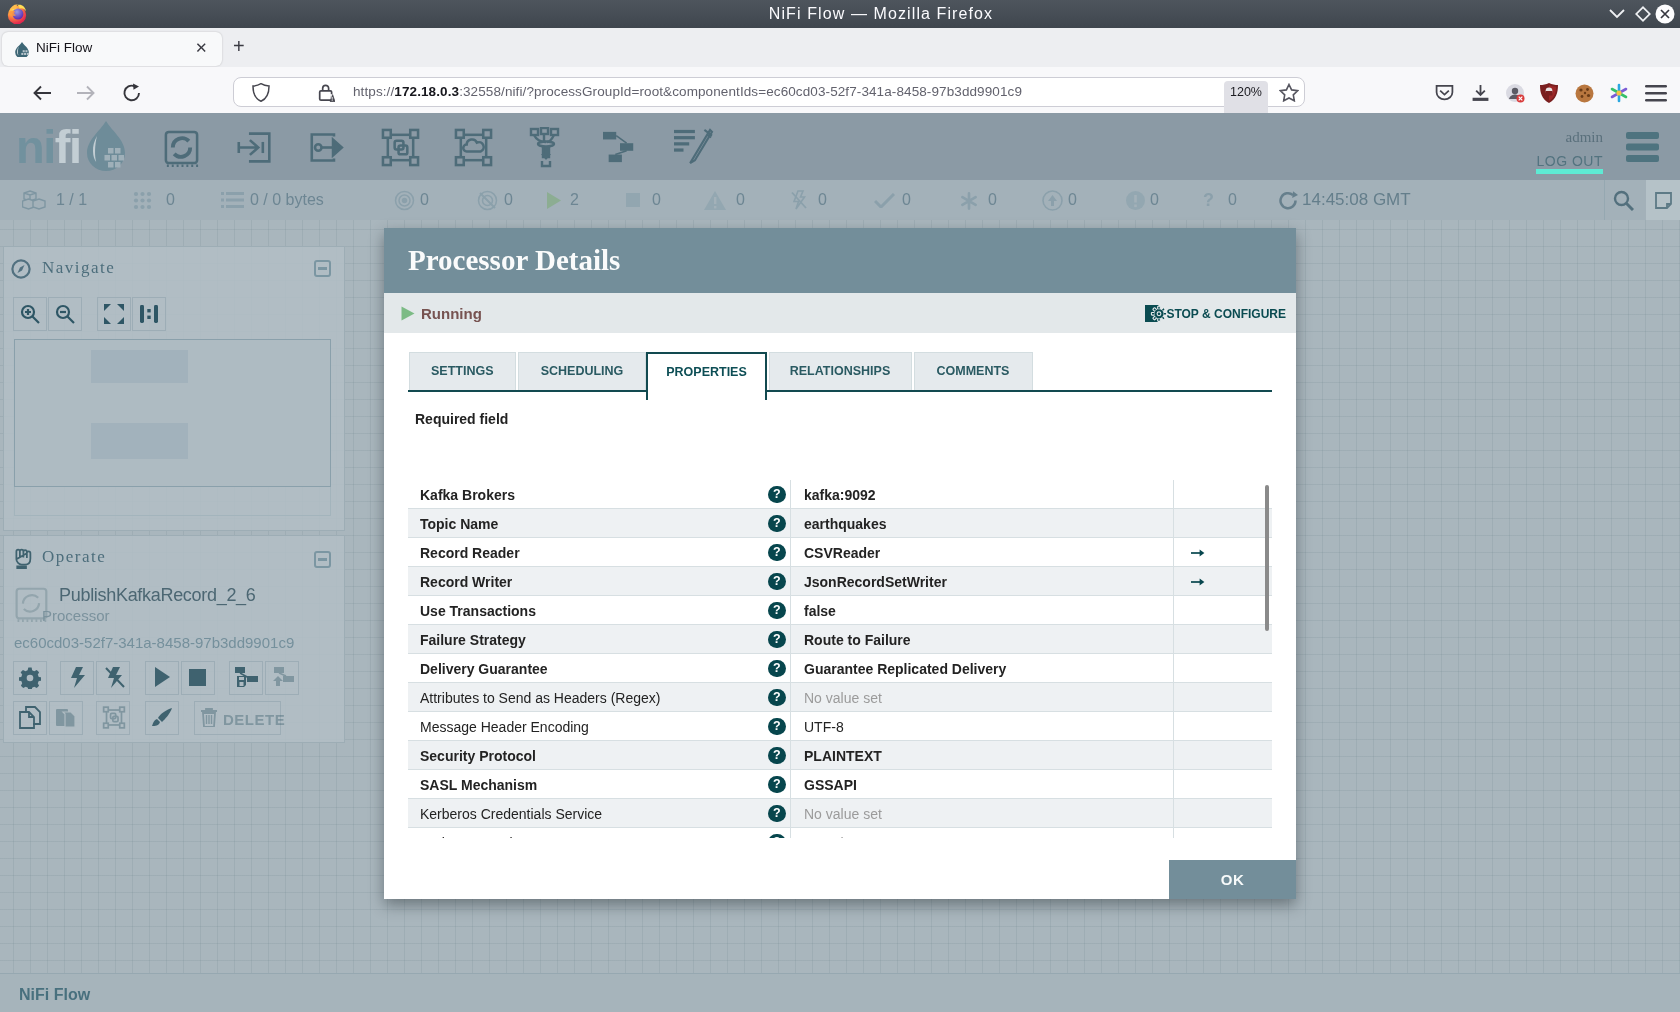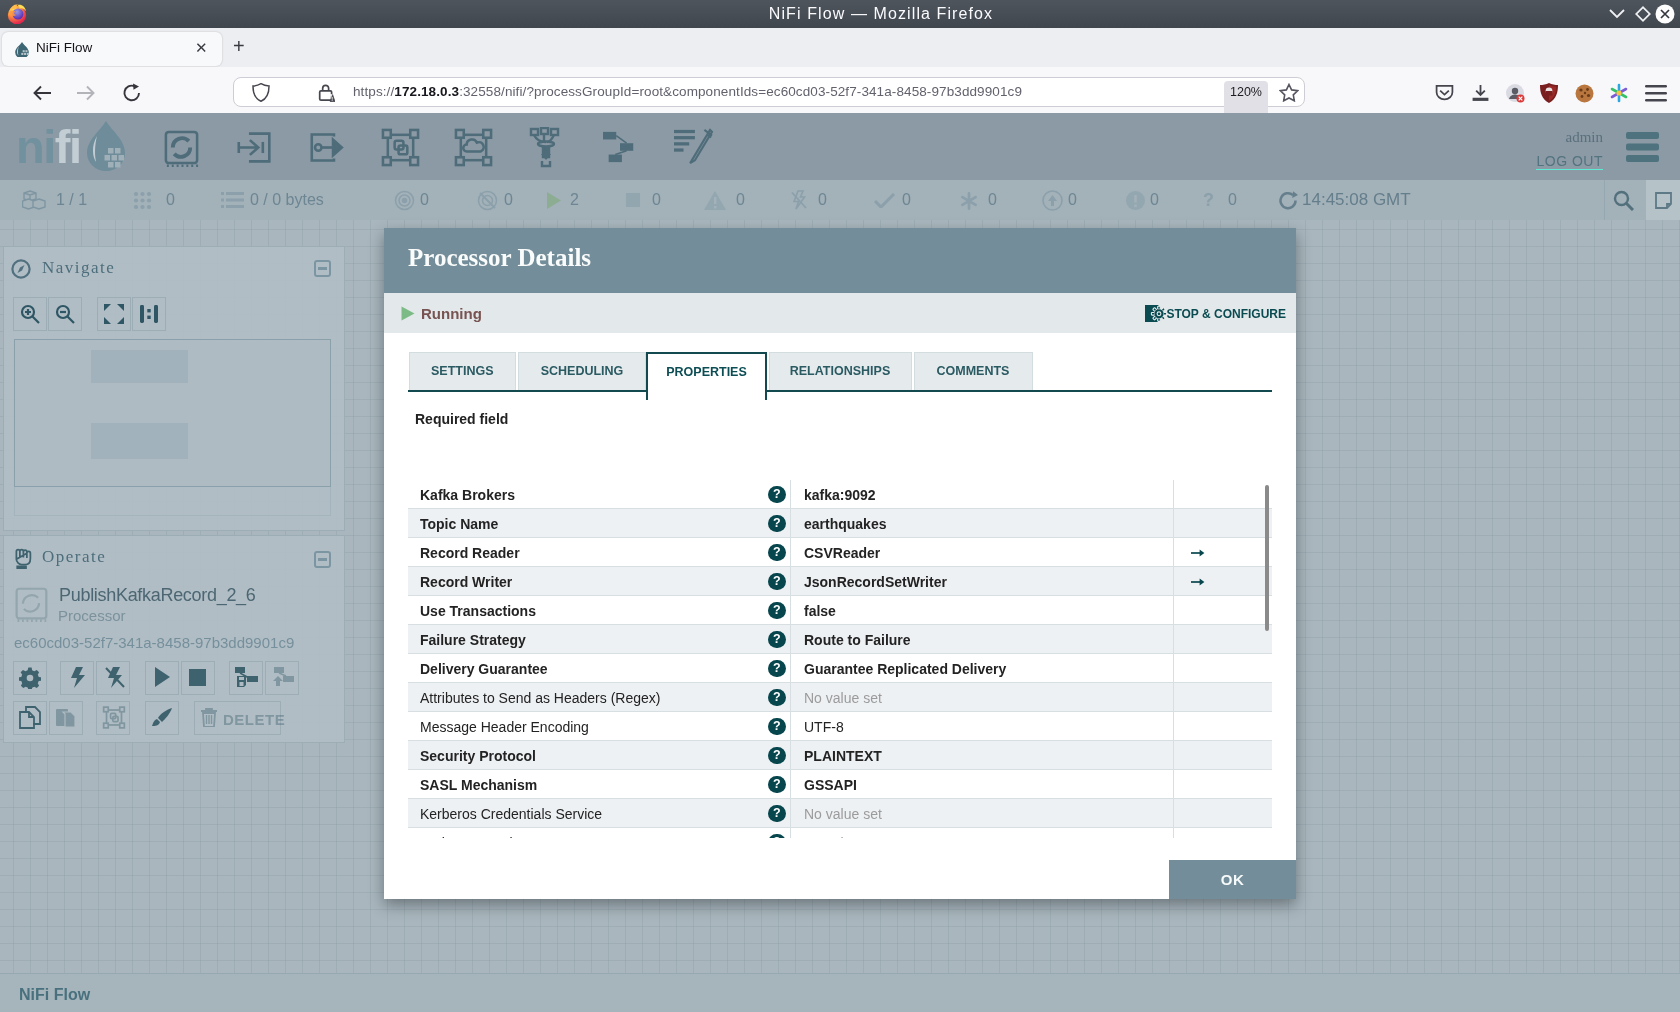--- a/index.html
+++ b/index.html
@@ -40,21 +40,21 @@
   #op-panel  { left:3px; top:535px; width:342px; height:208px; }
   .ptitle { font-family:"Liberation Serif", serif; font-size:17px; color:#4d6e7c; letter-spacing:1.5px; }
   .minusbtn { position:absolute; width:17px; height:17px; border:2px solid #7b96a2; border-radius:3px; }
   .minusbtn:after { content:""; position:absolute; left:2px; right:2px; top:5px; height:3px; background:#7b96a2; }
   .navbtn { position:absolute; width:34px; height:34px; border:1px solid #9dadb6; }
 
   
   #overlay-shadow { left:384px; top:228px; width:912px; height:671px; box-shadow:0 6px 14px rgba(30,40,45,.45); }
   #modal { left:384px; top:228px; width:912px; height:671px; background:#ffffff; }
   #mhead { left:0; top:0; width:912px; height:65px; background:#738e9a; }
-  #mhead span { position:absolute; left:24px; top:16px; font-family:"Liberation Serif", serif; font-weight:700; font-size:25px; color:#fafbfb; }
+  #mhead span { position:absolute; left:24px; top:16px; font-family:"Liberation Serif", serif; font-weight:700; font-size:29px; color:#fafbfb; }
   #mstrip { left:0; top:65px; width:912px; height:40px; background:#e3e8ea; }
   .tab-btn { position:absolute; top:124px; height:39px; background:#e5eaed; border:1px solid #d3dde0; color:#2a5a62; font-weight:700; font-size:12.5px; text-align:center; line-height:37px; }
   #tab-sel { position:absolute; top:124px; height:48px; background:#ffffff; border:2px solid #124a50; border-bottom:none; color:#0d4e55; font-weight:700; font-size:12.5px; text-align:center; line-height:36px; z-index:3; }
   #tabline { left:24px; top:161.5px; width:864px; height:2px; background:#124a50; z-index:2; }
   #reqfield { left:31px; top:183px; font-size:14px; font-weight:700; color:#222222; }
 
   #ptable { left:24px; top:213px; width:863.5px; height:397px; overflow:hidden; }
   #phead { position:absolute; left:0; top:0; width:100%; height:39px; background:#738e9a; color:#fcfdfd; font-weight:700; font-size:15px; }
   .prow { position:absolute; left:0; width:100%; height:29px; border-bottom:1px solid #d7dfe2; font-size:14px; color:#232323; }
   .prow.alt { background:#eef1f3; }
@@ -280,21 +280,21 @@
         <rect x="2" y="8.5" width="22" height="3.4"></rect>
         <rect x="2" y="15" width="16" height="3.4"></rect>
         <rect x="2" y="21.5" width="10" height="3.4"></rect>
       </g>
       <g stroke="#4e6c79" fill="none" stroke-width="2.2">
         <path d="M38 4 L20 34 L17 39 L22 36 L40 6 Z M35 9 L39 12" transform="translate(2 -2)"></path>
         <path d="M34 2 L42 8"></path>
       </g>
     </svg>
     <span class="abs" style="right:77px;top:16px;font-family:'Liberation Serif',serif;font-size:15px;color:#5a707c;">admin</span>
-    <span class="abs" style="right:77px;top:40px;font-size:14px;color:#53737f;border-bottom:1px solid #5eead4;letter-spacing:.5px;">LOG OUT</span>
+    <span class="abs" style="right:77px;top:40px;font-size:14px;color:#53737f;border-bottom:5px solid #5eead4;letter-spacing:.5px;">LOG OUT</span>
     <g></g>
     <svg class="abs" style="left:1626px;top:19px;" width="33" height="31" viewBox="0 0 33 31">
       <g fill="#4e737f">
         <rect x="0" y="0" width="33" height="7" rx="2"></rect>
         <rect x="0" y="11.5" width="33" height="7" rx="2"></rect>
         <rect x="0" y="23" width="33" height="7" rx="2"></rect>
       </g>
     </svg>
   </div>
   <div class="abs" id="statusbar">
@@ -470,21 +470,21 @@
       <g stroke="#93a5ad" fill="none" stroke-width="2.4">
         <rect x="4" y="3" width="33" height="33" rx="3"></rect>
         <path d="M28 13 a10 10 0 0 0 -17 6.5"></path>
         <path d="M12 25.5 a10 10 0 0 0 17 -6.5"></path>
       </g>
       <g stroke="#93a5ad" stroke-width="2">
         <path d="M6 37 v3 M11 37 v3 M16 37 v3 M21 37 v3 M26 37 v3 M31 37 v3 M36 37 v3"></path>
       </g>
     </svg>
     <span class="abs" style="left:55px;top:49px;font-size:18px;letter-spacing:-0.3px;color:#4c6773;">PublishKafkaRecord_2_6</span>
-    <span class="abs" style="left:54px;top:71px;font-size:15px;color:#7b929d;">Processor</span>
+    <span class="abs" style="left:38px;top:71px;font-size:15px;color:#7b929d;">Processor</span>
     <span class="abs" style="left:10px;top:98px;font-size:15px;color:#75909c;">ec60cd03-52f7-341a-8458-97b3dd9901c9</span>
     <div class="navbtn" style="left:8.9px;top:125px;"></div>
     <div class="navbtn" style="left:56.4px;top:125px;"></div>
     <div class="navbtn" style="left:92.4px;top:125px;"></div>
     <div class="navbtn" style="left:140.8px;top:125px;"></div>
     <div class="navbtn" style="left:176.6px;top:125px;"></div>
     <div class="navbtn" style="left:224.7px;top:125px;"></div>
     <div class="navbtn" style="left:260.5px;top:125px;"></div>
     <div class="navbtn" style="left:8.9px;top:164.6px;"></div>
     <div class="navbtn" style="left:44.5px;top:164.6px;"></div>

